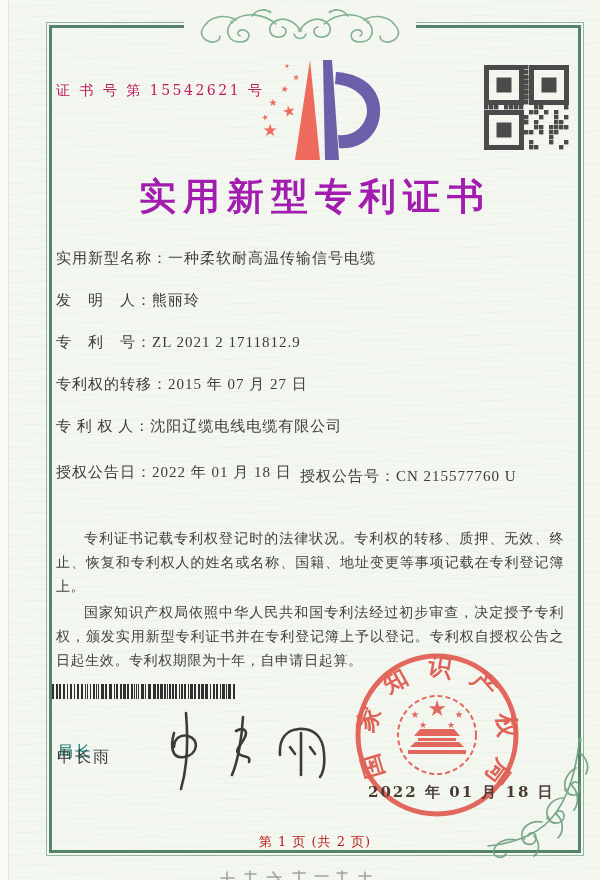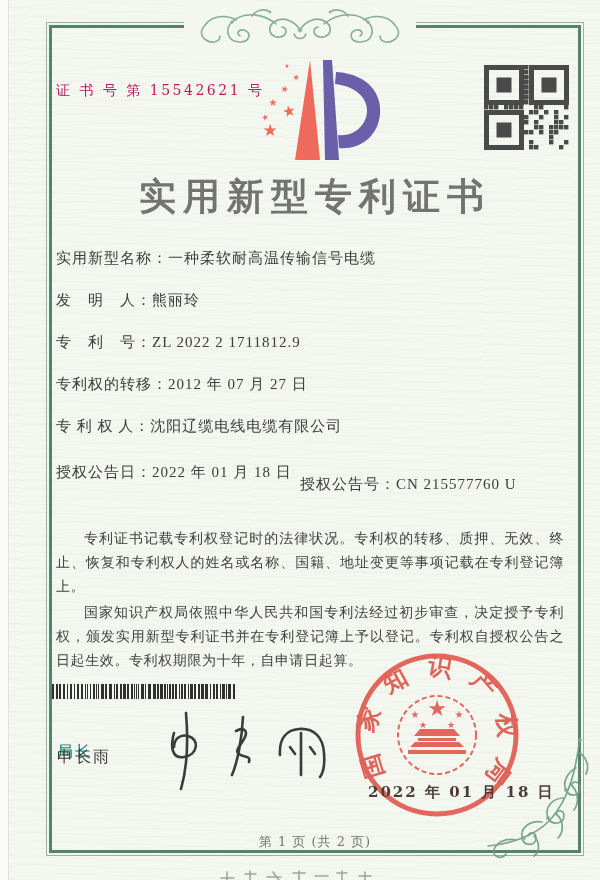--- a/index.html
+++ b/index.html
@@ -17,34 +17,34 @@
   }
   .scan-edge{position:absolute;left:0;top:0;bottom:0;width:8px;background:#fafaf8;border-right:1px solid #e3e3df;z-index:1;}
   .frame-outer{position:absolute;left:46px;top:22px;right:16px;bottom:24px;border:1px solid #93b69f;z-index:1;}
   .frame-inner{position:absolute;inset:2px;border:3px solid #55826a;}
   .ornament-top{position:absolute;left:50%;top:4px;transform:translateX(-50%);z-index:2;background:#f3f7ef;padding:0 6px;}
   .ornament-corner{position:absolute;right:8px;bottom:16px;z-index:2;}
   .abs{position:absolute;z-index:3;}
   .cert-no{left:56px;top:70px;font-size:14px;letter-spacing:2.5px;color:#be185d;margin-top:12px;}
   .logo{left:240px;top:56px;}
   .qr{left:483px;top:64px;}
-  .title{left:46px;right:16px;top:172px;text-align:center;font-size:37px;font-weight:600;letter-spacing:7px;color:#737373;}
+  .title{left:46px;right:16px;top:172px;text-align:center;font-size:37px;font-weight:600;letter-spacing:7px;color:#a21caf;}
   .rows{left:56px;top:250px;right:30px;}
   .row{margin-bottom:26px;font-size:15px;line-height:16px;white-space:nowrap;letter-spacing:1px;font-family:Liberation Serif, serif;}
   .row.grant{position:relative;margin-top:30px;}
-  .grant-right{position:absolute;left:244px;top:12px;}
+  .grant-right{position:absolute;left:244px;top:4px;}
   .paras{left:56px;right:36px;top:526px;font-size:14px;line-height:1.72;letter-spacing:0.6px;text-align:justify;color:#414141;}
   .paras p{margin:0 0 2px 0;text-indent:2em;}
   .barcode{left:52px;top:684px;}
   .chief-title{left:57px;top:742px;font-size:16px;letter-spacing:2px;color:#0f766e;}
   .chief-name{left:57px;top:747px;font-size:16px;letter-spacing:2px;color:#3b3b3b;}
   .signature{left:140px;top:703px;}
   .seal{left:352px;top:650px;opacity:0.88;}
   .seal-date{left:368px;top:783px;font-size:15px;letter-spacing:2px;color:#4b3c37;font-weight:600;}
-  .footer{left:46px;right:16px;top:833px;text-align:center;font-size:13px;letter-spacing:1px;color:#737373;}
+  .footer{left:46px;right:16px;top:833px;text-align:center;font-size:13px;letter-spacing:1px;color:#b91c1c;}
   .cutoff{left:215px;top:866px;}
 </style>
 </head>
 <body>
 
 <div class="texture"></div>
 <div class="scan-edge"></div>
 
 <div class="frame-outer">
   <div class="frame-inner"></div>
@@ -178,22 +178,22 @@
       <rect x="3.5" y="48.5" width="35" height="35" fill="none" stroke="#4a4a4a" stroke-width="5"></rect>
       <rect x="13.5" y="58.5" width="15" height="15" fill="#4a4a4a"></rect>
     </svg>
 </div>
 
 <div class="abs title">实用新型专利证书</div>
 
 <div class="abs rows">
   <div class="row"><span>实用新型名称：</span><span>一种柔软耐高温传输信号电缆</span></div>
   <div class="row"><span>发　明　人：</span><span>熊丽玲</span></div>
-  <div class="row"><span>专　利　号：</span><span>ZL 2022 2 1711812.9</span></div>
-  <div class="row"><span>专利权的转移：</span><span>2012 年 07 月 27 日</span></div>
+  <div class="row"><span>专　利　号：</span><span>ZL 2021 2 1711812.9</span></div>
+  <div class="row"><span>专利权的转移：</span><span>2015 年 07 月 27 日</span></div>
   <div class="row"><span>专 利 权 人：</span><span>沈阳辽缆电线电缆有限公司</span></div>
   <div class="row grant">
     <span>授权公告日：</span><span>2022 年 01 月 18 日</span>
     <span class="grant-right"><span>授权公告号：</span><span>CN 215577760 U</span></span>
   </div>
 </div>
 
 <div class="abs paras">
   <p>专利证书记载专利权登记时的法律状况。专利权的转移、质押、无效、终止、恢复和专利权人的姓名或名称、国籍、地址变更等事项记载在专利登记簿上。</p>
   <p>国家知识产权局依照中华人民共和国专利法经过初步审查，决定授予专利权，颁发实用新型专利证书并在专利登记簿上予以登记。专利权自授权公告之日起生效。专利权期限为十年，自申请日起算。</p>

